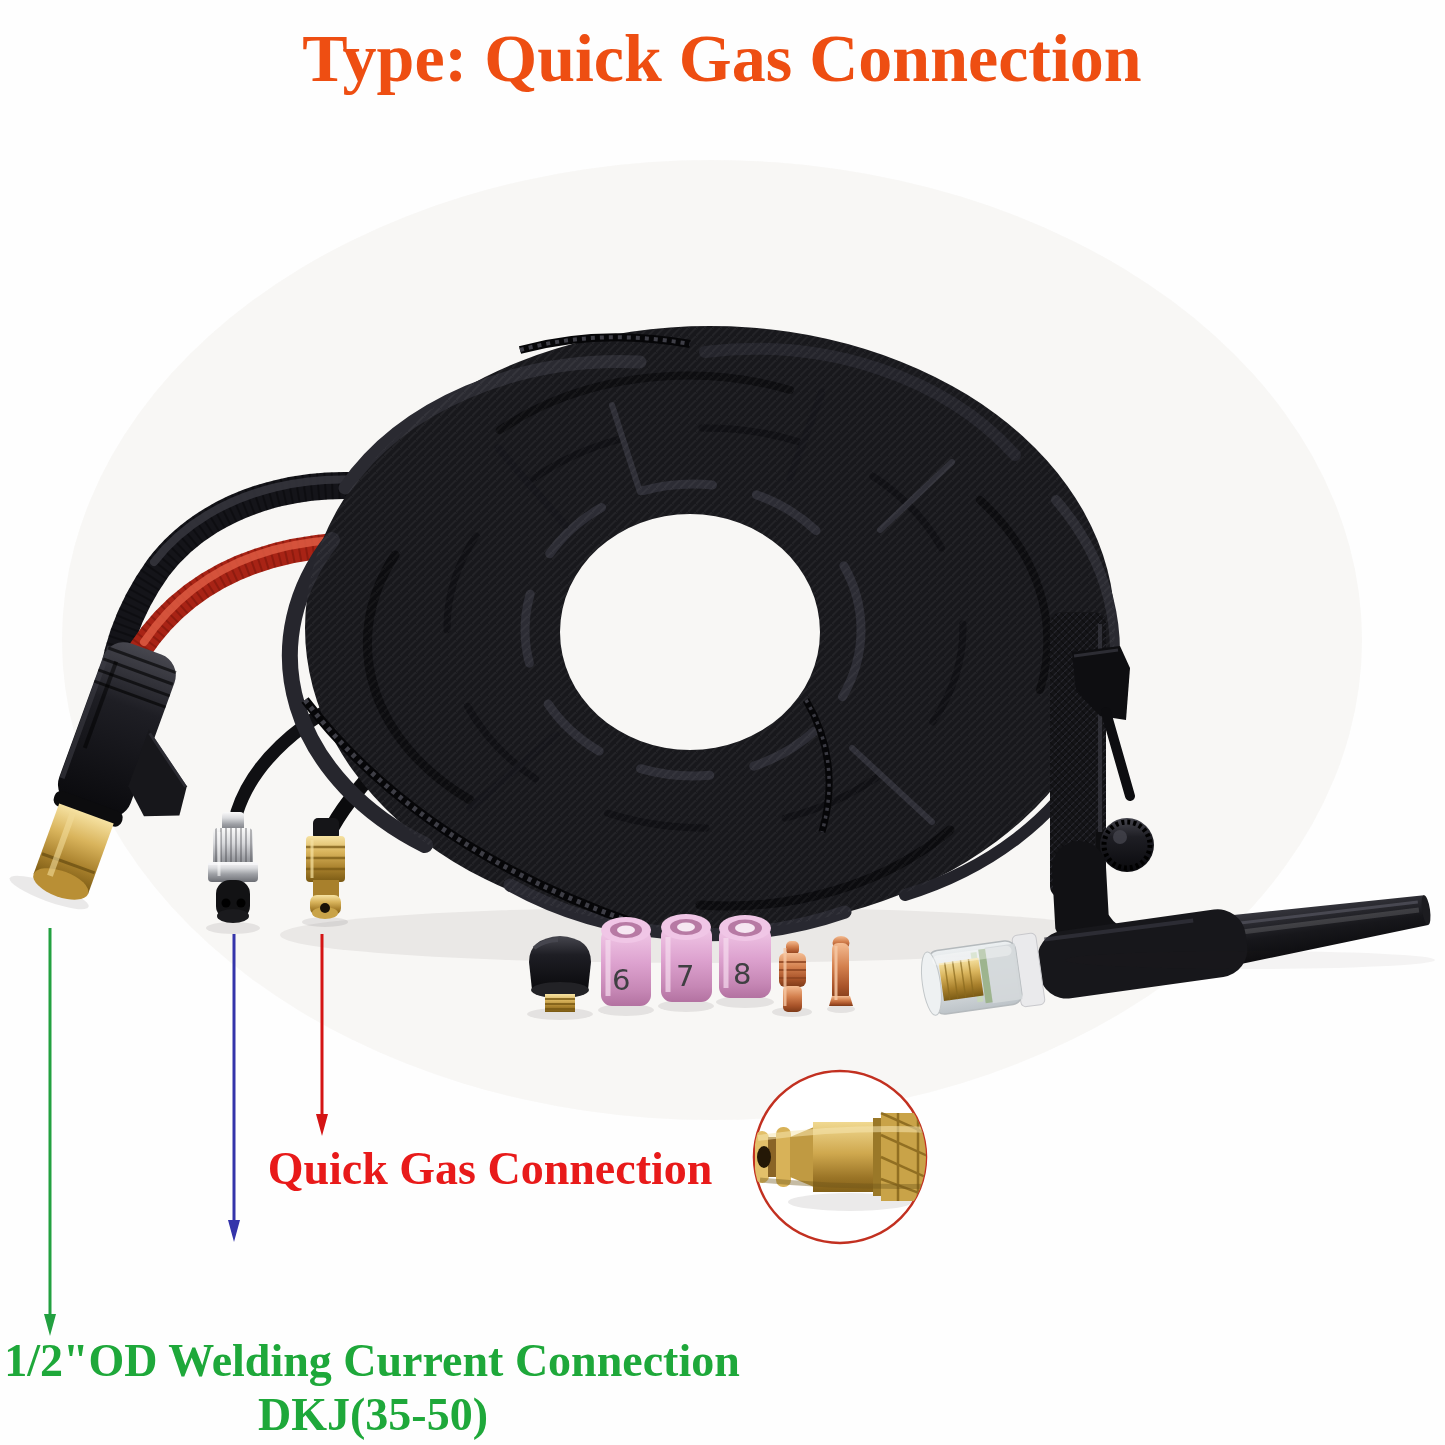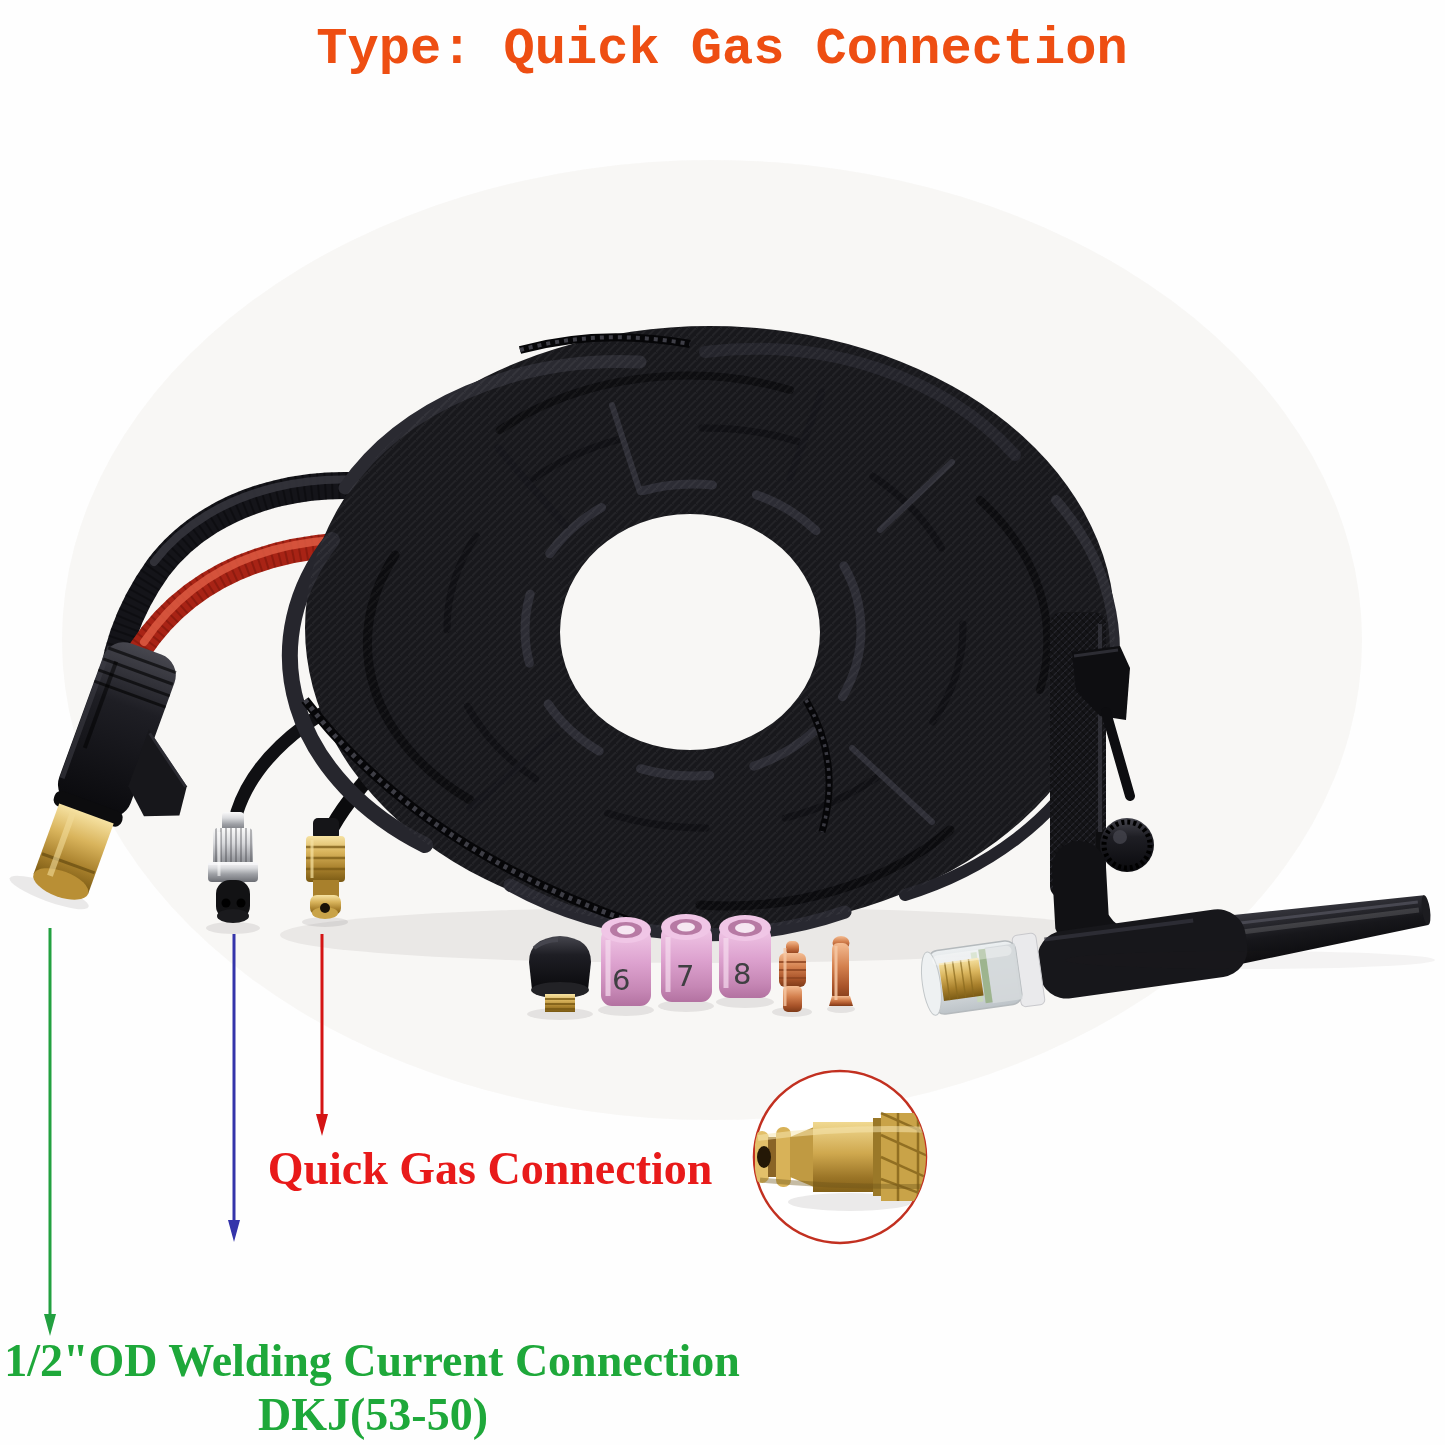--- a/index.html
+++ b/index.html
@@ -1,20 +1,20 @@
 <!DOCTYPE html>
 <html><head>
 <meta charset="utf-8">
 <style>
   html,body{margin:0;padding:0;background:#ffffff;}
   .stage{position:relative;width:1445px;height:1445px;background:#fefefe;overflow:hidden;
          font-family:"Liberation Serif", serif;}
   svg{position:absolute;left:0;top:0;}
   .lbl{position:absolute;white-space:nowrap;font-weight:700;transform:translateX(-50%);line-height:1;}
-  .title{color:#ee4e12;font-size:52px;font-family:Liberation Mono, monospace;}
+  .title{color:#ee4e12;font-size:68px;}
   .lbl-red{color:#e81a1a;font-size:46px;text-align:right;}
   .lbl-blue{color:#1e1ea6;font-size:44px;}
   .lbl-green{color:#1ea83a;font-size:46px;}
 </style>
 </head>
 <body>
 
 <div class="stage">
 
 <svg width="1445" height="1445" viewBox="0 0 1445 1445">
@@ -345,15 +345,15 @@
   </g>
 </svg>
 
 <div class="lbl title" style="left:722px; top:24px;">Type: Quick Gas Connection</div>
 
 <div class="lbl lbl-red" style="left:490px; top:1146px;">Quick Gas Connection</div>
 
 
 <div class="lbl lbl-green" style="left:372px; top:1338px;">1/2"OD Welding Current Connection</div>
 
-<div class="lbl lbl-green" style="left:373px; top:1392px;">DKJ(53-50)</div>
+<div class="lbl lbl-green" style="left:373px; top:1392px;">DKJ(35-50)</div>
 
 </div>
 
 </body></html>

